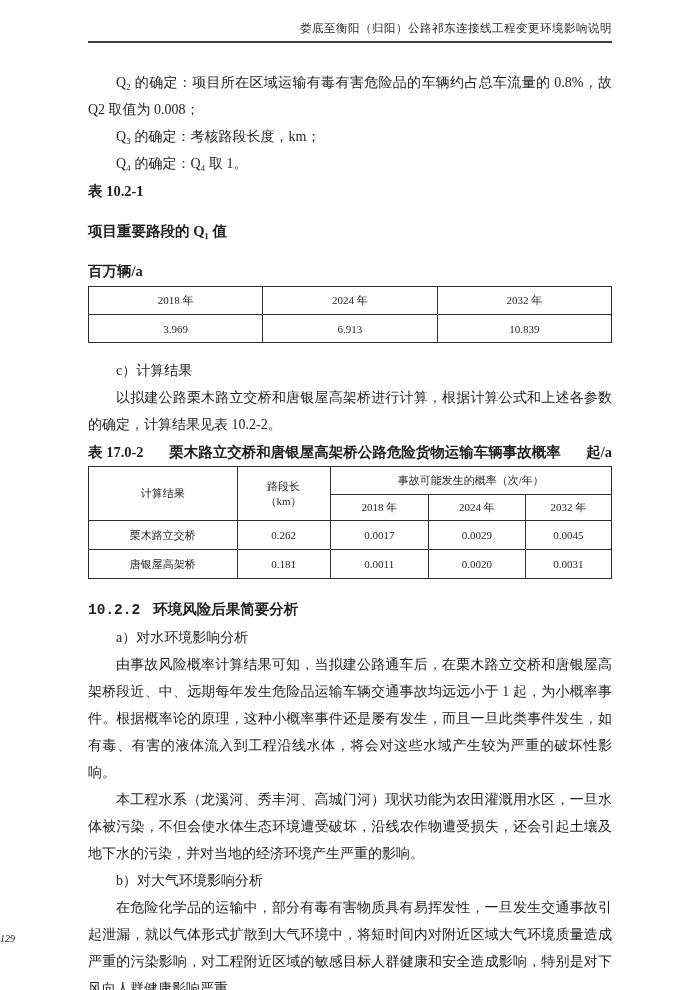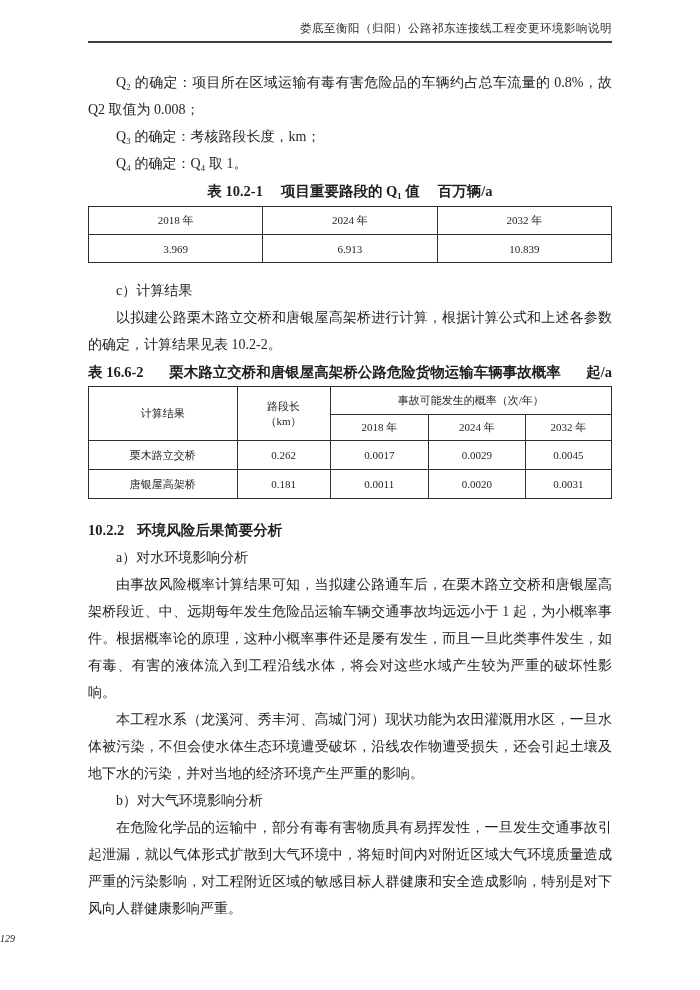--- a/index.html
+++ b/index.html
@@ -36,21 +36,21 @@
   }
   .para.first { margin-top: 26px; }
   .caption {
     font-weight: 700;
     font-size: 14.5px;
     line-height: 22px;
     margin-top: 3px;
     display: flex;
     align-items: baseline;
   }
-  .caption-center { justify-content: center; gap: 18px; }
+  .caption-center { justify-content: center; gap: 18px; flex-direction: column; }
   .caption-between { justify-content: space-between; }
   table.tbl {
     width: 100%;
     border-collapse: collapse;
     table-layout: fixed;
     border: 1.5px solid #2e2e2e;
   }
   table.tbl td {
     border: 1px solid #2e2e2e;
     text-align: center;
@@ -64,20 +64,21 @@
   .tbl2 { margin-top: 3px; }
   .tbl2 tr.hdr-top td { height: 25px; }
   .tbl2 tr.hdr-sub td { height: 23px; }
   .tbl2 tr.data td { height: 26px; }
   .gap-top { margin-top: 14px; }
   .section-heading {
     margin-top: 18px;
     font-weight: 700;
     font-size: 14.5px;
     line-height: 27px;
+    font-family: Liberation Mono, monospace;
   }
   .section-heading .sec-num { margin-right: 13px; }
   .page-number {
     position: absolute;
     left: 0;
     right: 0;
     bottom: 46px;
     font-size: 10px;
     color: #1f1f1f;
     font-style: italic;
@@ -114,21 +115,21 @@
         <td>6.913</td>
         <td>10.839</td>
       </tr>
     </tbody>
   </table>
 
   <p class="para gap-top">c）计算结果</p>
   <p class="para">以拟建公路栗木路立交桥和唐银屋高架桥进行计算，根据计算公式和上述各参数的确定，计算结果见表 10.2-2。</p>
 
   <div class="caption caption-between">
-    <span>表 16.6-2</span>
+    <span>表 17.0-2</span>
     <span>栗木路立交桥和唐银屋高架桥公路危险货物运输车辆事故概率</span>
     <span>起/a</span>
   </div>
 
   <table class="tbl tbl2">
     <colgroup>
       <col style="width:28.4%">
       <col style="width:17.8%">
       <col style="width:18.8%">
       <col style="width:18.5%">

